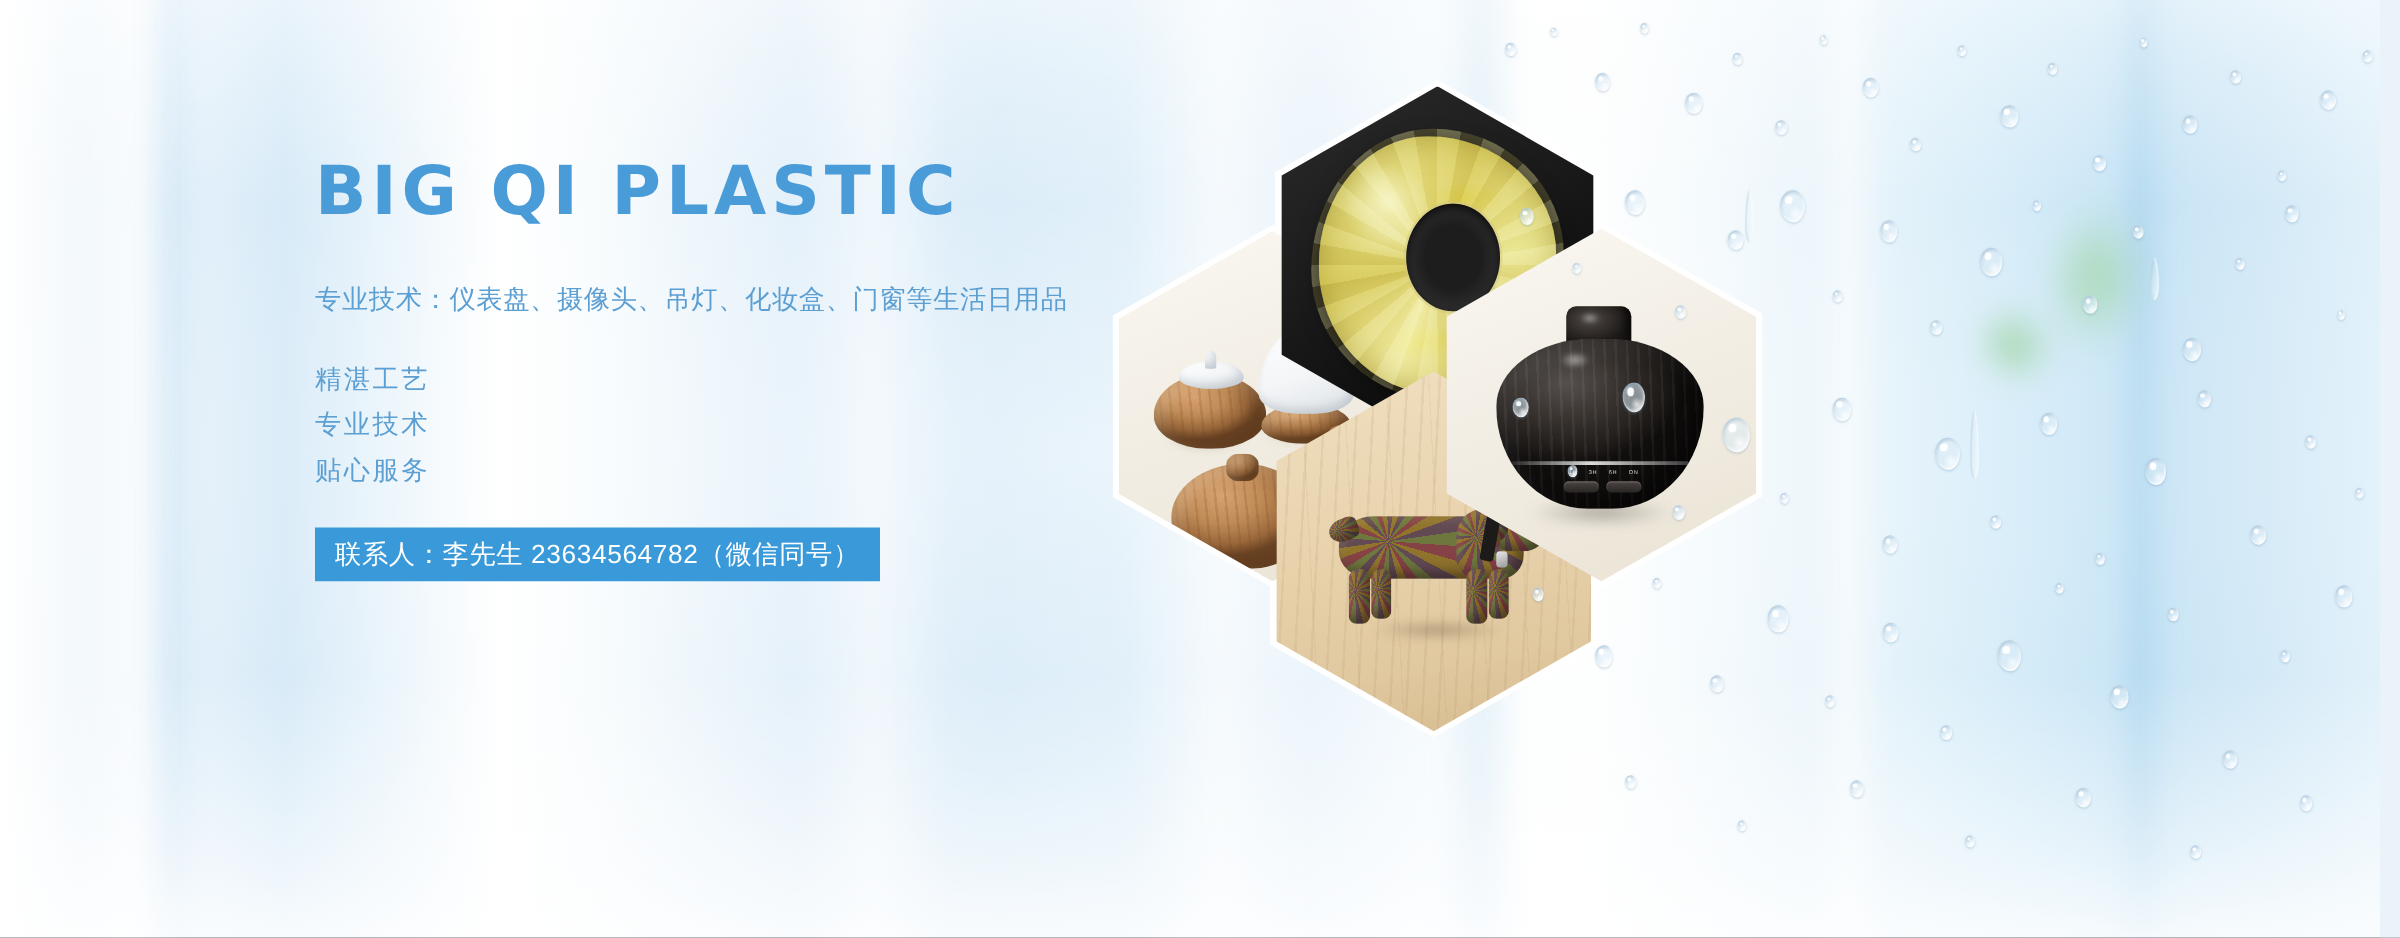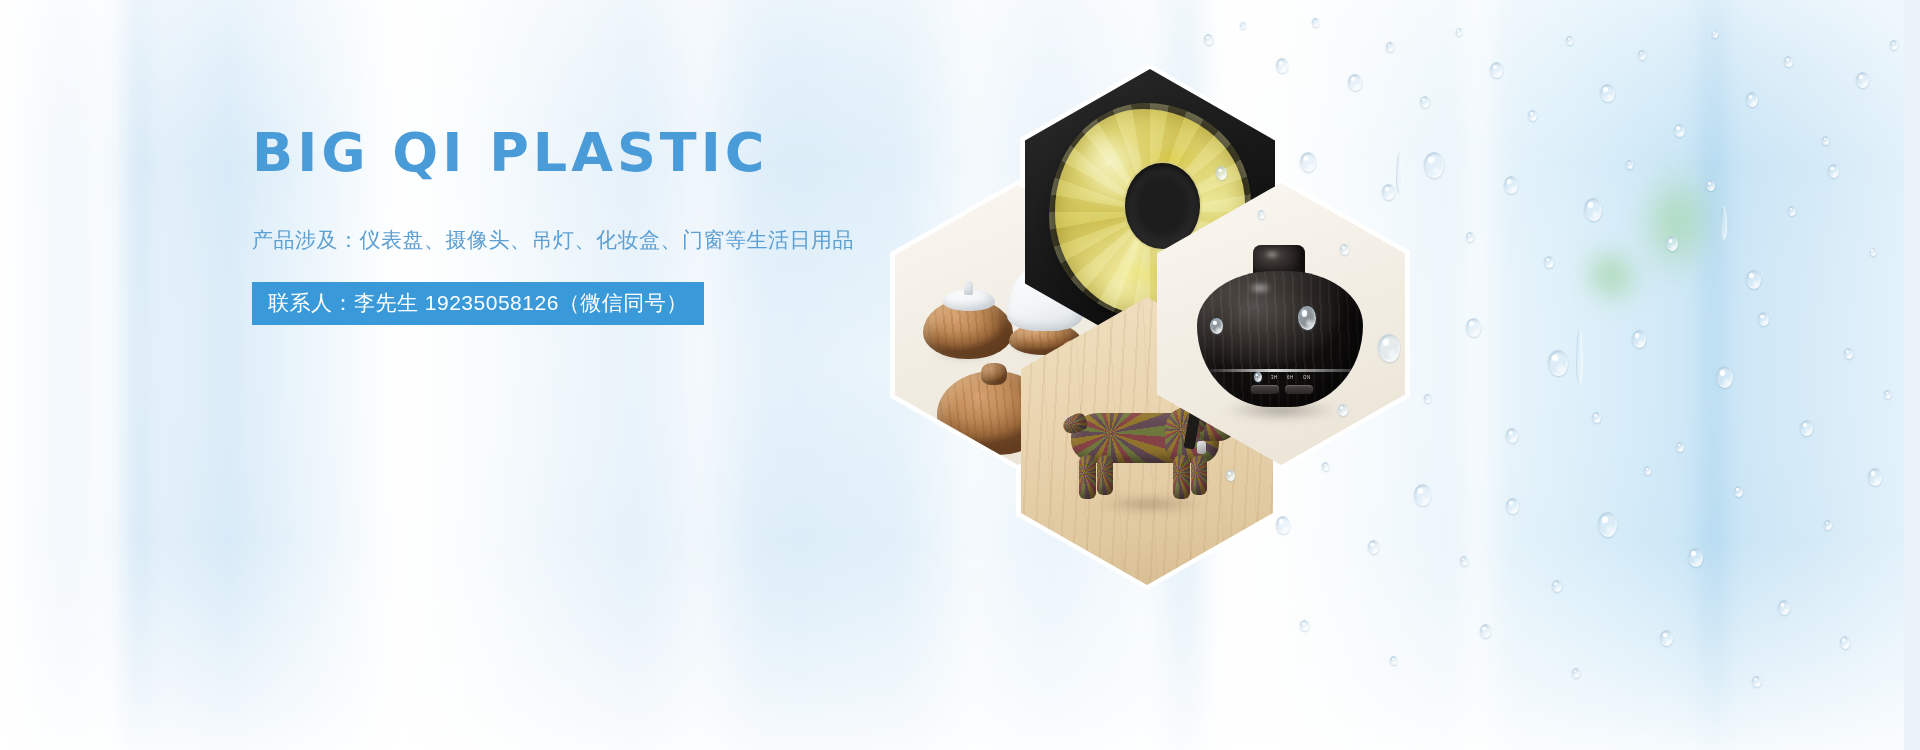--- a/index.html
+++ b/index.html
@@ -280,24 +280,29 @@
   <div class="bg-streak" style="left:1150px;width:70px;background:linear-gradient(90deg,rgba(150,200,232,0),rgba(150,200,232,.5),rgba(150,200,232,0));"></div>
   <div class="bg-streak" style="left:1448px;width:60px;background:linear-gradient(90deg,rgba(255,255,255,0),rgba(255,255,255,.85),rgba(255,255,255,0));"></div>
   <div class="bg-streak" style="left:1690px;width:46px;background:linear-gradient(90deg,rgba(140,196,230,0),rgba(140,196,230,.6),rgba(140,196,230,0));"></div>
   <div class="bg-leaf"></div>
   <div class="bg-leaf2"></div>
   <div class="bg-soft-v"></div>
   <div class="bg-vignette"></div>
 
   <div class="copy">
     <div class="title-en">BIG QI PLASTIC</div>
-    <div class="subline">产品涉及：仪表盘、摄像头、吊灯、化妆盒、门窗等生活日用品</div>
-
-
-    <div class="contact">联系人：李先生 19235058126（微信同号）</div>
+    <div class="subline">专业技术：仪表盘、摄像头、吊灯、化妆盒、门窗等生活日用品</div>
+
+    <div class="features">
+      <div class="feature">精湛工艺</div>
+      <div class="feature">专业技术</div>
+      <div class="feature">贴心服务</div>
+    </div>
+
+    <div class="contact">联系人：李先生 23634564782（微信同号）</div>
   </div>
 
   <div class="hexwrap">
 
     <div class="hex-frame" style="left:10px;  top:110px; width:256px; height:290px;"></div>
     <div class="hex-frame" style="left:140px; top:-6px;  width:260px; height:296px;"></div>
     <div class="hex-frame" style="left:136px; top:222px; width:262px; height:298px;"></div>
     <div class="hex-frame" style="left:272px; top:108px; width:258px; height:292px;"></div>
 
     <div class="hex" style="left:15px; top:115px; width:246px; height:280px;">

